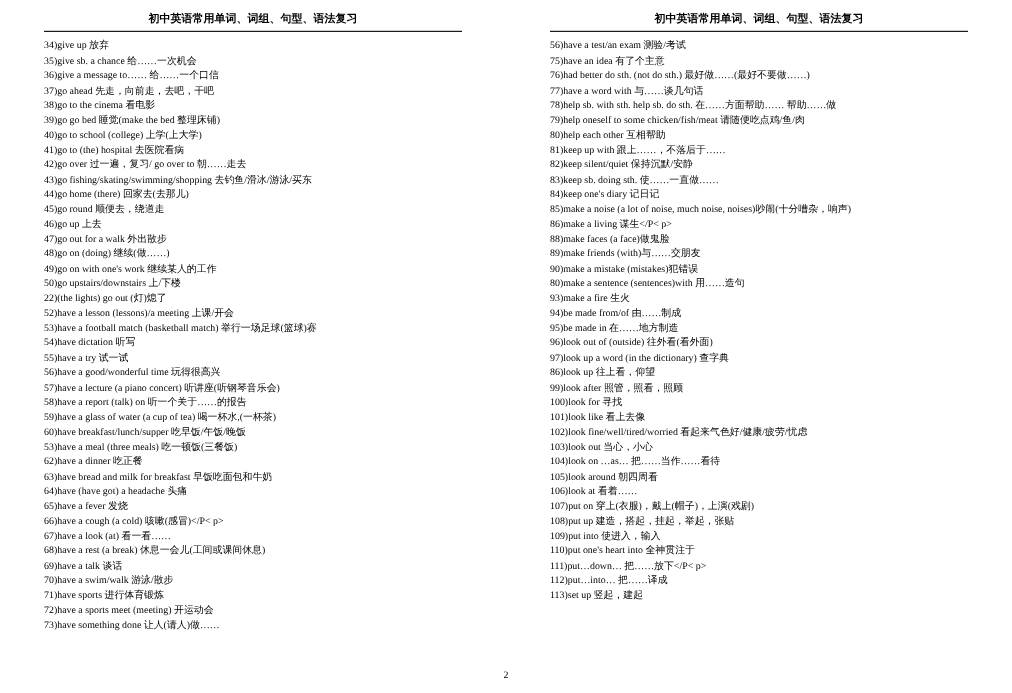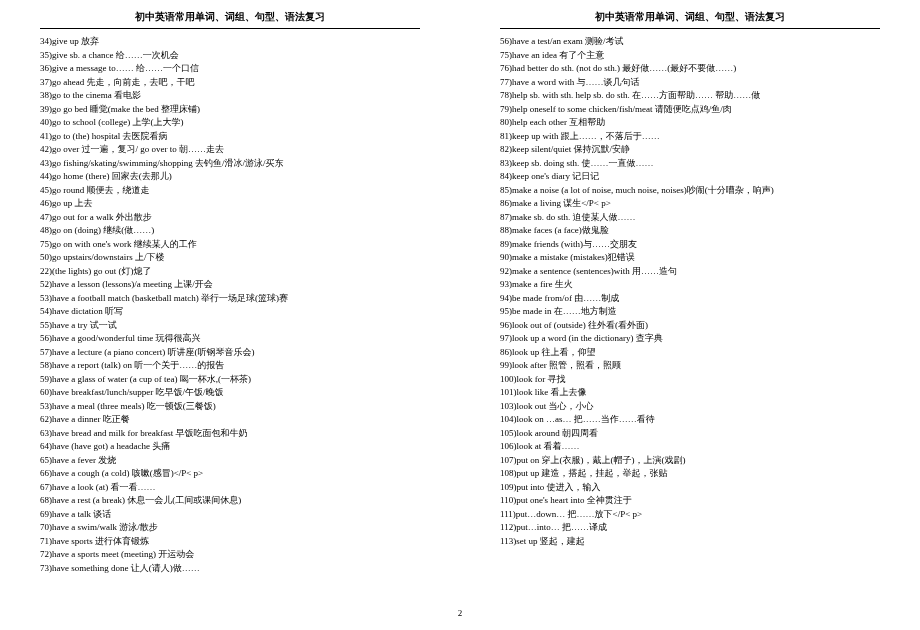--- a/index.html
+++ b/index.html
@@ -70,21 +70,21 @@
         <div class="entry">39)go go bed   睡觉(make the bed 整理床铺)</div>
         <div class="entry">40)go to school (college)   上学(上大学)</div>
         <div class="entry">41)go to (the) hospital   去医院看病</div>
         <div class="entry">42)go over   过一遍，复习/   go over to   朝……走去</div>
         <div class="entry">43)go fishing/skating/swimming/shopping   去钓鱼/滑冰/游泳/买东</div>
         <div class="entry">44)go home (there)   回家去(去那儿)</div>
         <div class="entry">45)go round   顺便去，绕道走</div>
         <div class="entry">46)go up   上去</div>
         <div class="entry">47)go out for a walk   外出散步</div>
         <div class="entry">48)go on (doing)   继续(做……)</div>
-        <div class="entry">75)go on with one's work   继续某人的工作</div>
+        <div class="entry">49)go on with one's work   继续某人的工作</div>
         <div class="entry">50)go upstairs/downstairs   上/下楼</div>
         <div class="entry">22)(the lights) go out   (灯)熄了</div>
         <div class="entry">52)have a lesson (lessons)/a meeting   上课/开会</div>
         <div class="entry">53)have a football match (basketball match)   举行一场足球(篮球)赛</div>
         <div class="entry">54)have dictation   听写</div>
         <div class="entry">55)have a try   试一试</div>
         <div class="entry">56)have a good/wonderful time   玩得很高兴</div>
         <div class="entry">57)have a lecture (a piano concert)   听讲座(听钢琴音乐会)</div>
         <div class="entry">58)have a report (talk) on   听一个关于……的报告</div>
         <div class="entry">59)have a glass of water (a cup of tea)   喝一杯水,(一杯茶)</div>
@@ -114,34 +114,34 @@
         <div class="entry">77)have a word with   与……谈几句话</div>
         <div class="entry">78)help sb. with sth. help sb. do sth.   在……方面帮助……   帮助……做</div>
         <div class="entry">79)help oneself to some chicken/fish/meat   请随便吃点鸡/鱼/肉</div>
         <div class="entry">80)help each other   互相帮助</div>
         <div class="entry">81)keep up with   跟上……，不落后于……</div>
         <div class="entry">82)keep silent/quiet   保持沉默/安静</div>
         <div class="entry">83)keep sb. doing sth.   使……一直做……</div>
         <div class="entry">84)keep one's diary   记日记</div>
         <div class="entry">85)make a noise (a lot of noise, much noise, noises)吵闹(十分嘈杂，响声)</div>
         <div class="entry">86)make a living   谋生&lt;/P&lt; p&gt;</div>
-        <div class="entry">87)make sb. do sth.   迫使某人做……</div>
         <div class="entry">88)make faces (a face)做鬼脸</div>
         <div class="entry">89)make friends (with)与……交朋友</div>
         <div class="entry">90)make a mistake (mistakes)犯错误</div>
-        <div class="entry">92)make a sentence (sentences)with   用……造句</div>
+        <div class="entry">80)make a sentence (sentences)with   用……造句</div>
         <div class="entry">93)make a fire   生火</div>
         <div class="entry">94)be made from/of   由……制成</div>
         <div class="entry">95)be made in   在……地方制造</div>
         <div class="entry">96)look out of (outside)   往外看(看外面)</div>
         <div class="entry">97)look up a word (in the dictionary)   查字典</div>
         <div class="entry">86)look up   往上看，仰望</div>
         <div class="entry">99)look after   照管，照看，照顾</div>
         <div class="entry">100)look for   寻找</div>
         <div class="entry">101)look like   看上去像</div>
+        <div class="entry">102)look fine/well/tired/worried   看起来气色好/健康/疲劳/忧虑</div>
         <div class="entry">103)look out   当心，小心</div>
         <div class="entry">104)look on …as…   把……当作……看待</div>
         <div class="entry">105)look around   朝四周看</div>
         <div class="entry">106)look at   看着……</div>
         <div class="entry">107)put on   穿上(衣服)，戴上(帽子)，上演(戏剧)</div>
         <div class="entry">108)put up   建造，搭起，挂起，举起，张贴</div>
         <div class="entry">109)put into   使进入，输入</div>
         <div class="entry">110)put one's heart into   全神贯注于</div>
         <div class="entry">111)put…down…   把……放下&lt;/P&lt; p&gt;</div>
         <div class="entry">112)put…into…   把……译成</div>

